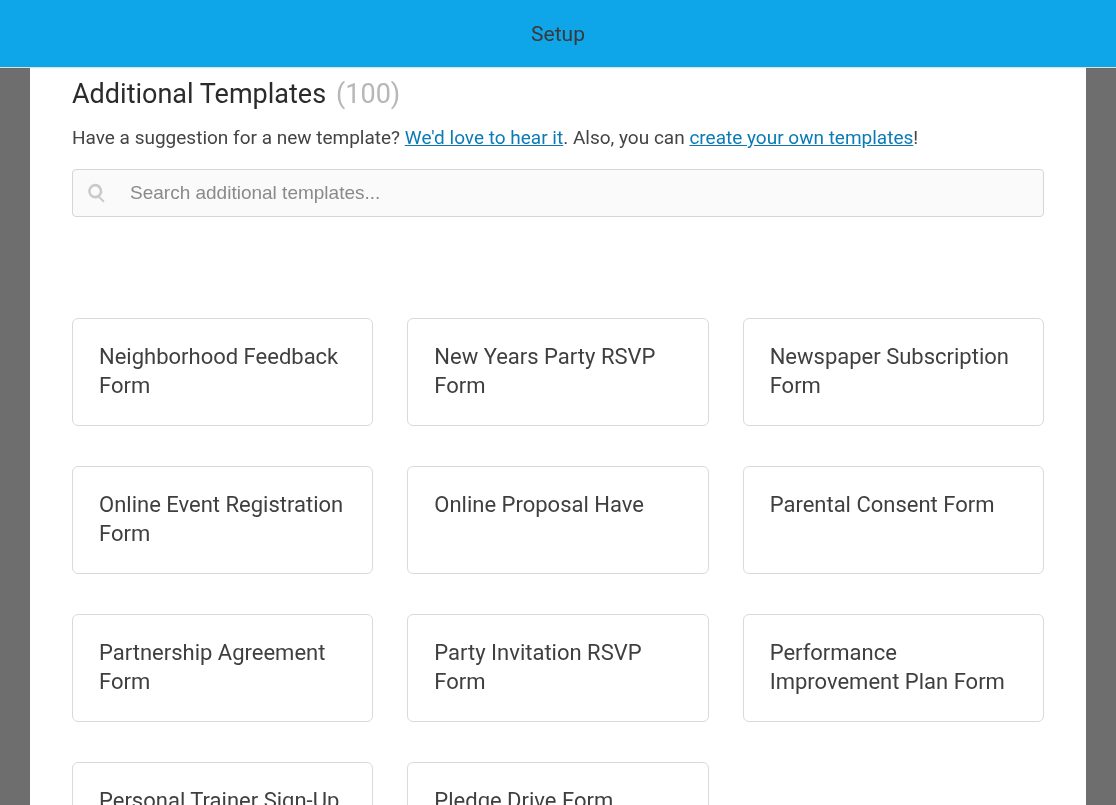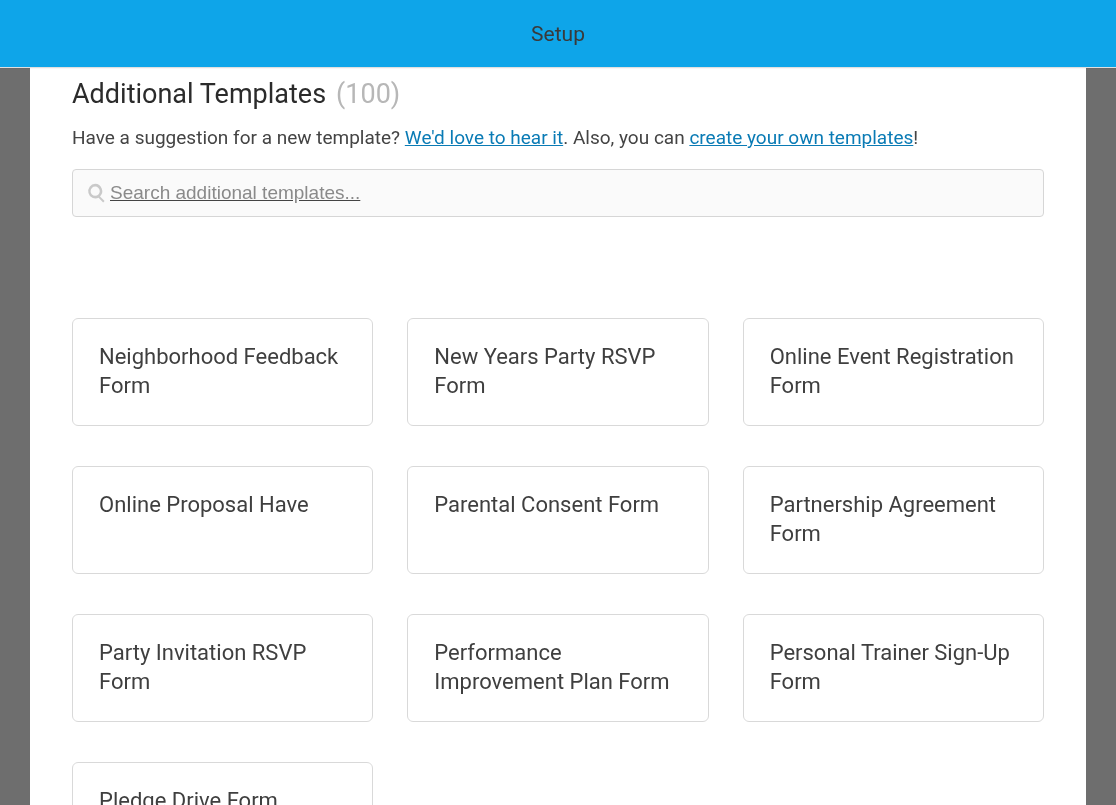--- a/index.html
+++ b/index.html
@@ -72,28 +72,27 @@
     left: 14px;
     top: 50%;
     transform: translateY(-50%);
     width: 22px;
     height: 22px;
     color: #c9c9c9;
   }
   .search-input {
     width: 100%;
     height: 48px;
-    padding: 0 16px 0 37px;
+    padding: 0 16px 0 57px;
     font-size: 19px;
     color: #444;
     border: 1px solid #d6d6d6;
     border-radius: 4px;
     background: #fafafa;
     outline: none;
-    text-decoration: underline;
   }
   .search-input::placeholder { color: #8a8a8a; }
 
   .scroll-area {
     position: absolute;
     top: 232px;
     left: 0;
     right: 0;
     bottom: 0;
     overflow-y: scroll;
@@ -161,20 +160,23 @@
   <div class="scroll-area">
     <div class="grid">
 
       <div class="card">
         <span class="card-title">Neighborhood Feedback Form</span>
       </div>
       <div class="card">
         <span class="card-title">New Years Party RSVP Form</span>
       </div>
       <div class="card">
+        <span class="card-title">Newspaper Subscription Form</span>
+      </div>
+      <div class="card">
         <span class="card-title">Online Event Registration Form</span>
       </div>
       <div class="card">
         <span class="card-title">Online Proposal Have</span>
       </div>
       <div class="card">
         <span class="card-title">Parental Consent Form</span>
       </div>
       <div class="card">
         <span class="card-title">Partnership Agreement Form</span>

